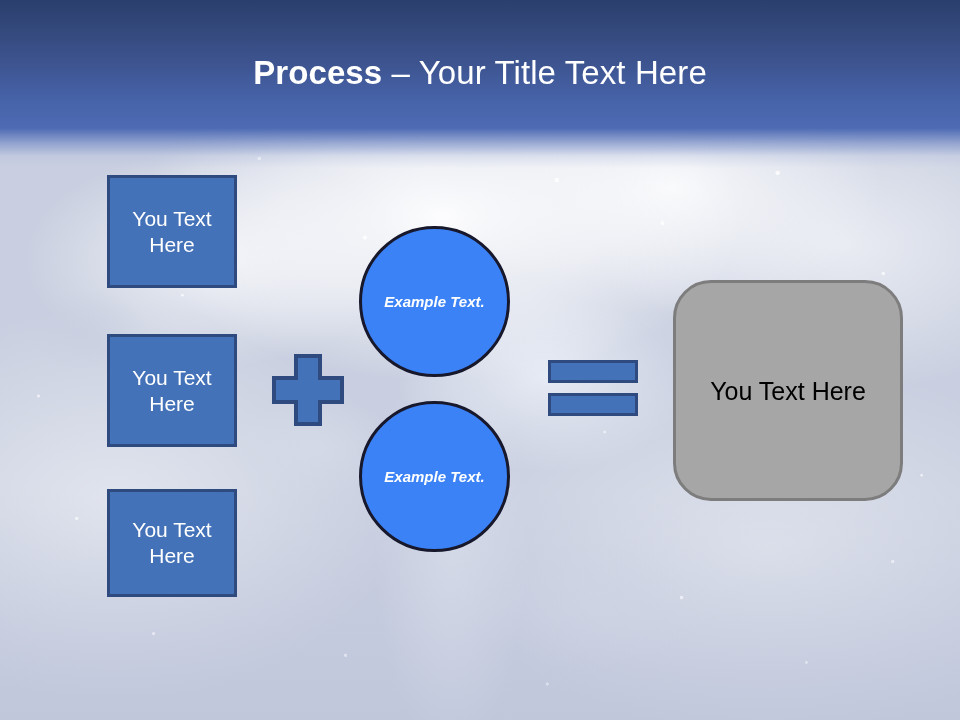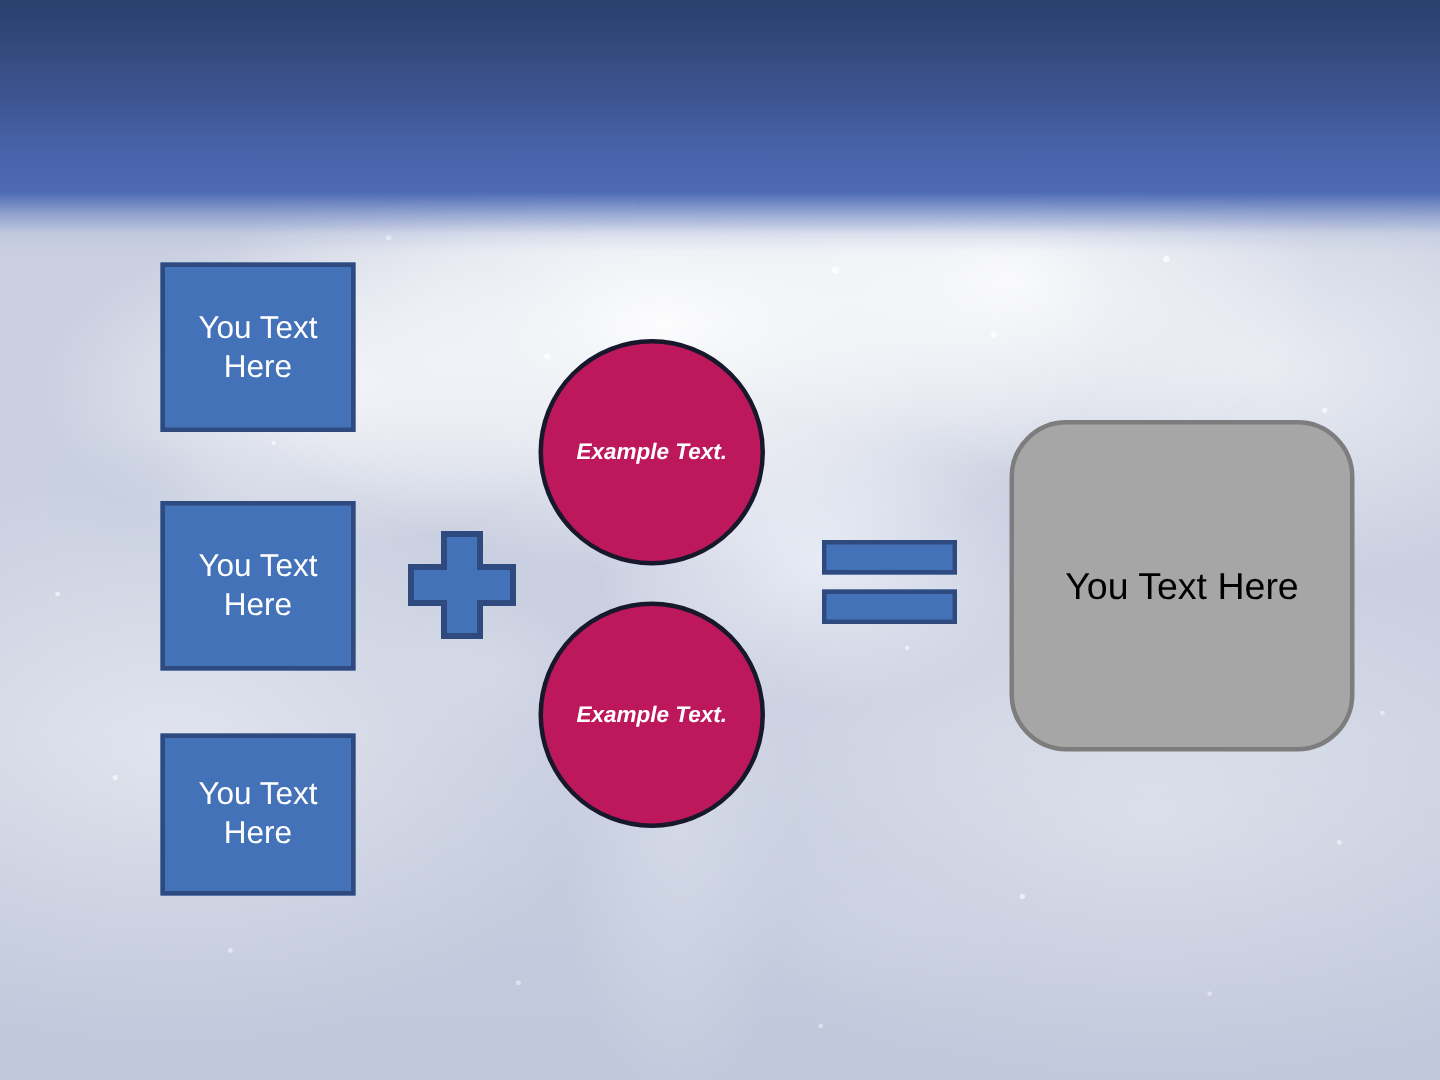--- a/index.html
+++ b/index.html
@@ -146,21 +146,21 @@
     height: 72px;
   }
 
   
   .circle {
     position: absolute;
     left: 359px;
     width: 151px;
     height: 151px;
     border-radius: 50%;
-    background: #be185d;
+    background: #3b82f6;
     border: 3px solid #18182c;
     box-sizing: border-box;
     display: flex;
     align-items: center;
     justify-content: center;
     color: #ffffff;
     font-size: 15px;
     line-height: 23px;
     font-weight: bold;
     font-style: italic;
@@ -214,20 +214,21 @@
 
 <div class="slide">
 
   <div class="bg-base"></div>
   <div class="bg-tex-a"></div>
   <div class="bg-tex-b"></div>
   <div class="bg-speckle"></div>
 
   <div class="title-band"></div>
   <div class="title-fade"></div>
+  <div class="title-text"><span class="title-strong">Process</span><span class="title-rest"> – Your Title Text Here</span></div>
 
   <div class="blue-box" id="box1">
     <span>You Text Here</span>
   </div>
   <div class="blue-box" id="box2">
     <span>You Text Here</span>
   </div>
   <div class="blue-box" id="box3">
     <span>You Text Here</span>
   </div>

